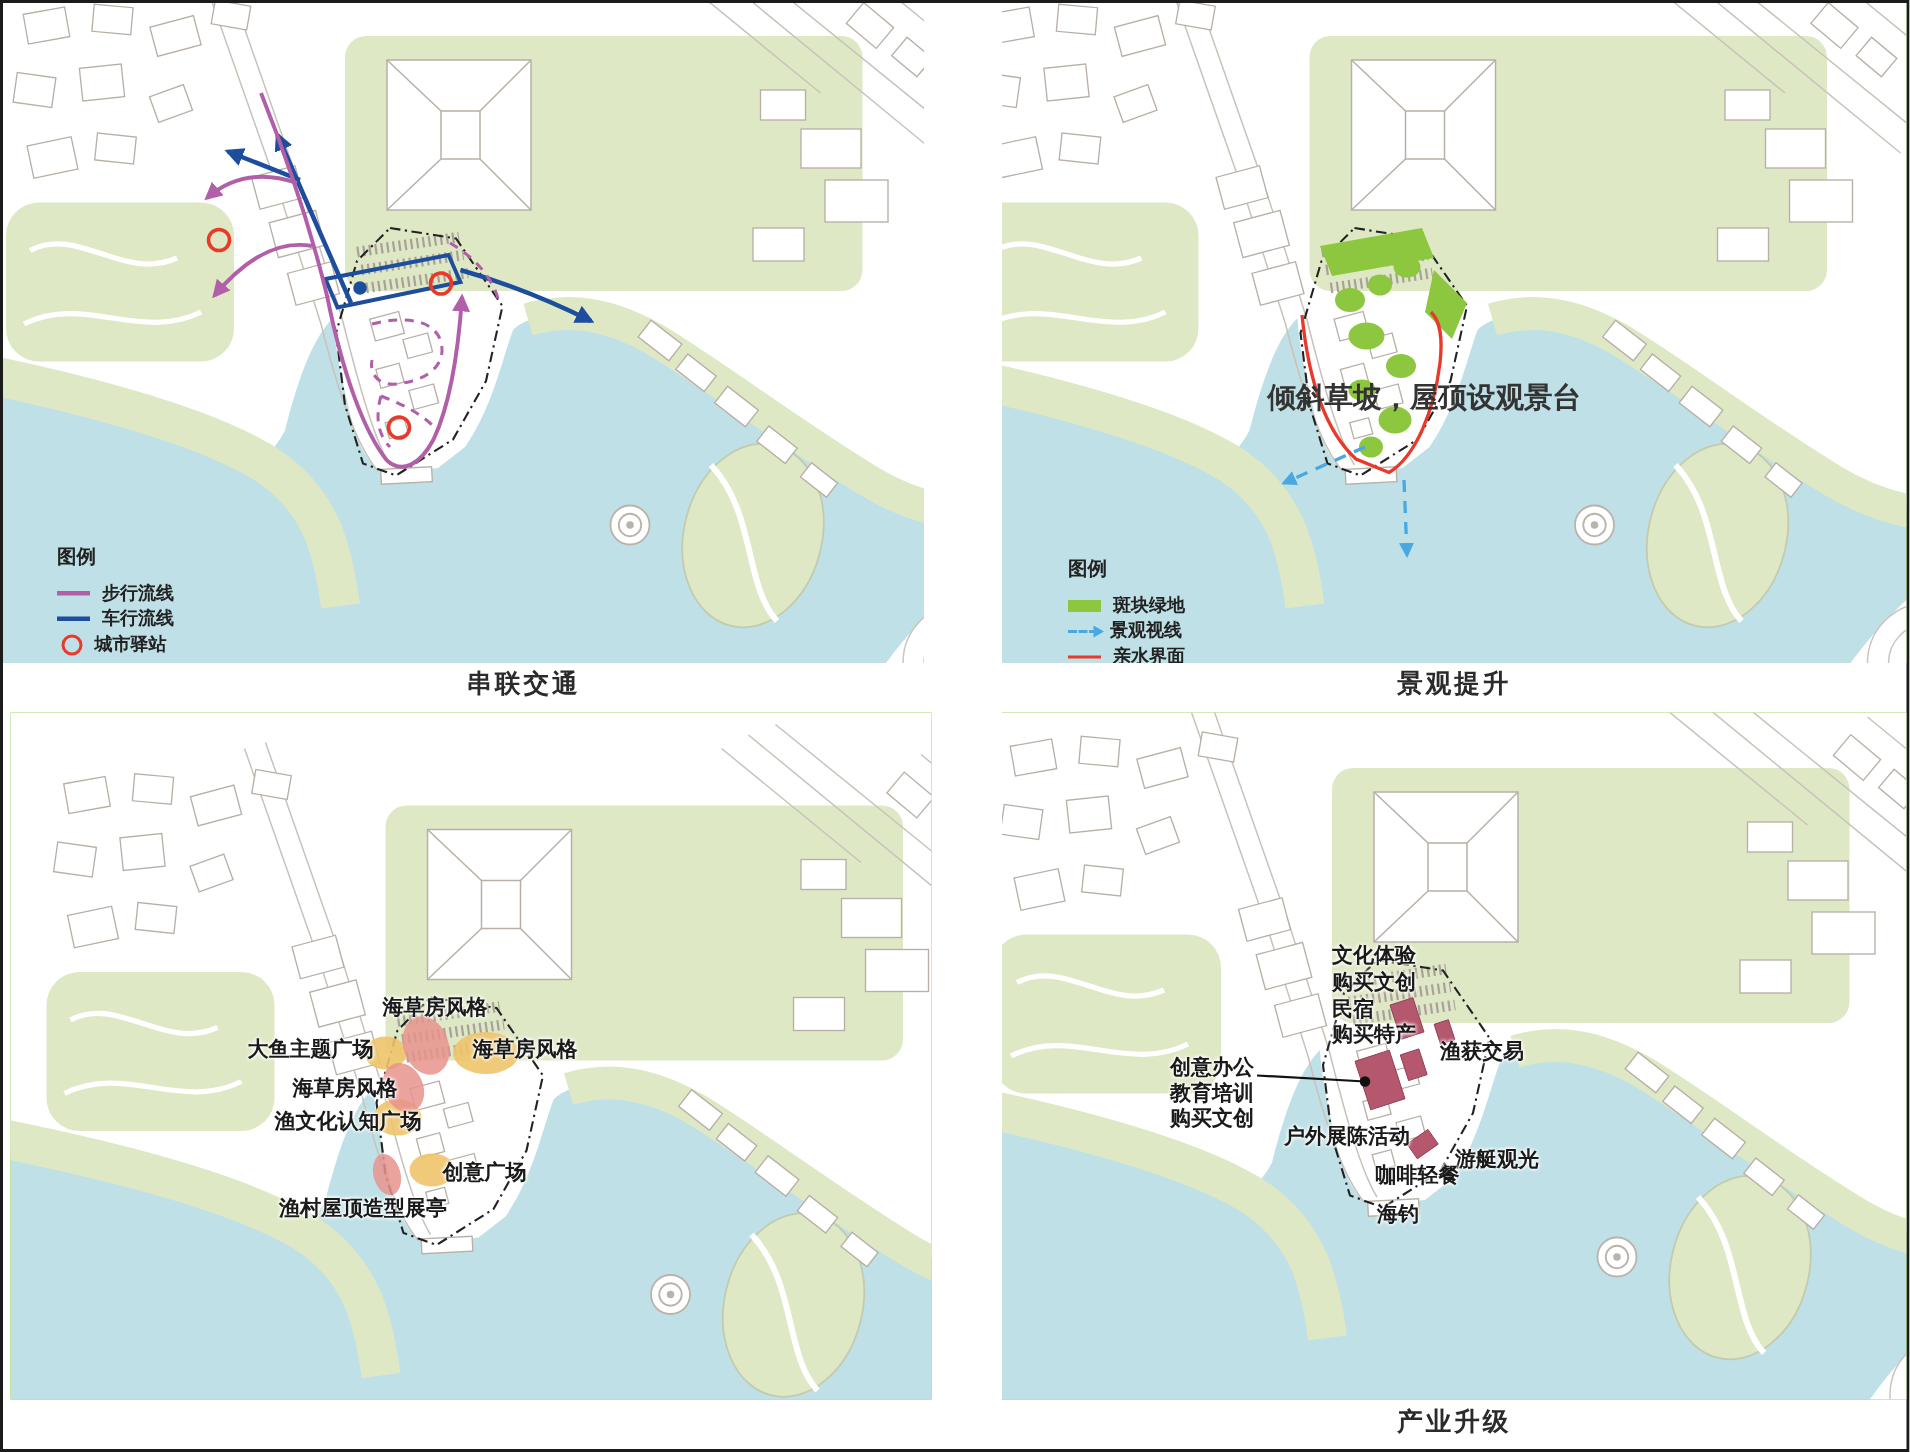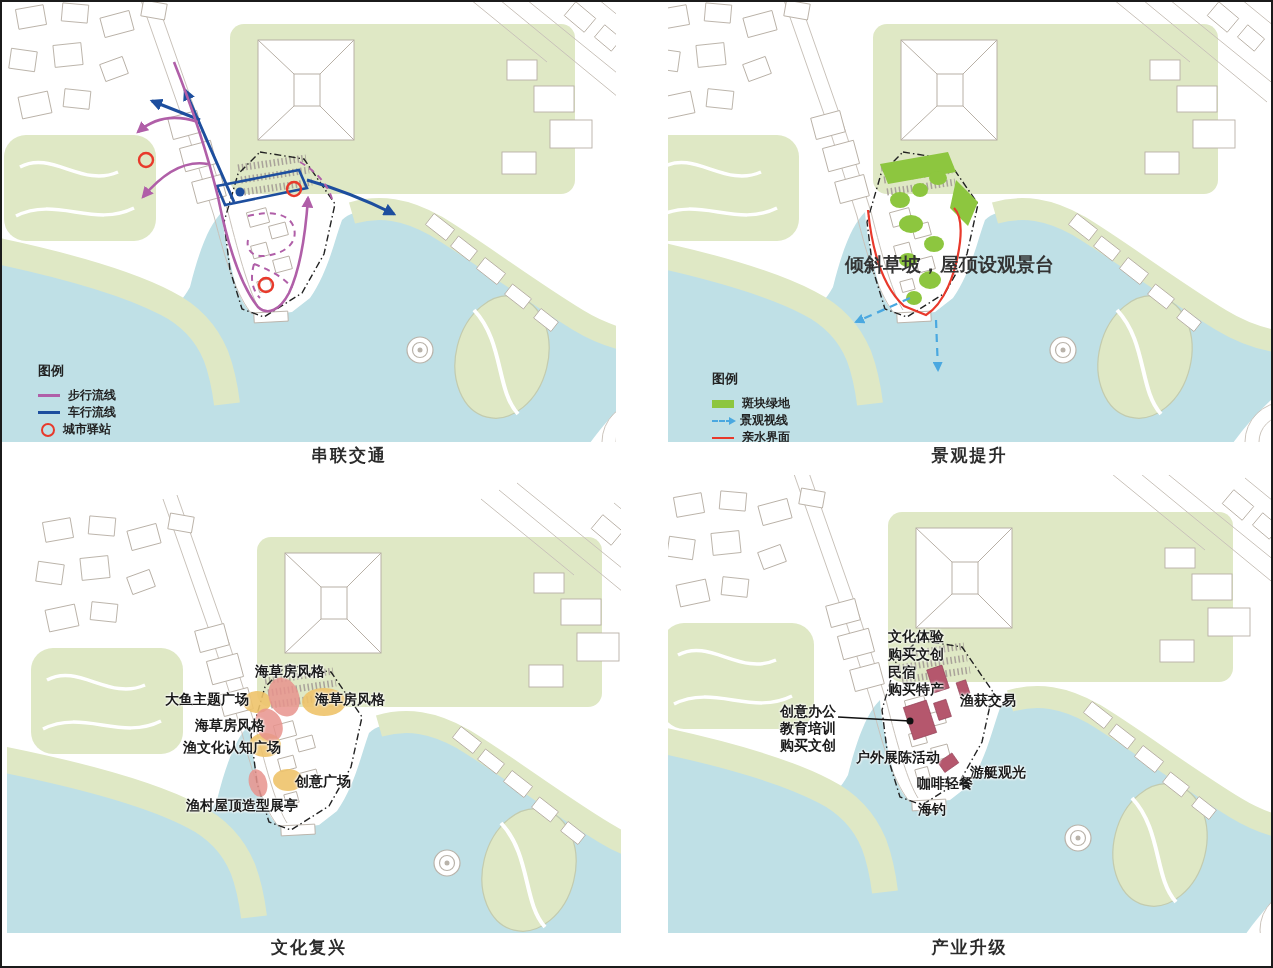--- a/index.html
+++ b/index.html
@@ -226,21 +226,20 @@
       </g>
     </svg>
     <span class="map-label" style="left:248px;top:188px;">海草房风格</span>
     <span class="map-label" style="left:158px;top:216px;">大鱼主题广场</span>
     <span class="map-label" style="left:308px;top:216px;">海草房风格</span>
     <span class="map-label" style="left:188px;top:242px;">海草房风格</span>
     <span class="map-label" style="left:176px;top:264px;">渔文化认知广场</span>
     <span class="map-label" style="left:288px;top:298px;">创意广场</span>
     <span class="map-label" style="left:179px;top:322px;">渔村屋顶造型展亭</span>
   </div>
-  <div class="panel-title" style="left:0;top:934px;width:614px;">文化复兴</div>
 
   <div class="panel" style="left:666px;top:473px;width:603px;height:458px;">
     <svg width="603" height="458" viewBox="0 0 603 458">
       <use href="#basemap" xlink:href="#basemap" transform="translate(-8,15)"></use>
       <g fill="#b5576d" stroke="#8e3e55" stroke-width="0.6">
         <rect x="262" y="192" width="16" height="24" transform="rotate(-18 270 204)"></rect>
         <rect x="240" y="228" width="24" height="34" transform="rotate(-18 252 245)"></rect>
         <rect x="268" y="226" width="13" height="18" transform="rotate(-18 274 235)"></rect>
         <rect x="290" y="206" width="10" height="14" transform="rotate(-18 295 213)"></rect>
         <rect x="272" y="282" width="17" height="12" transform="rotate(-35 280 288)"></rect>

